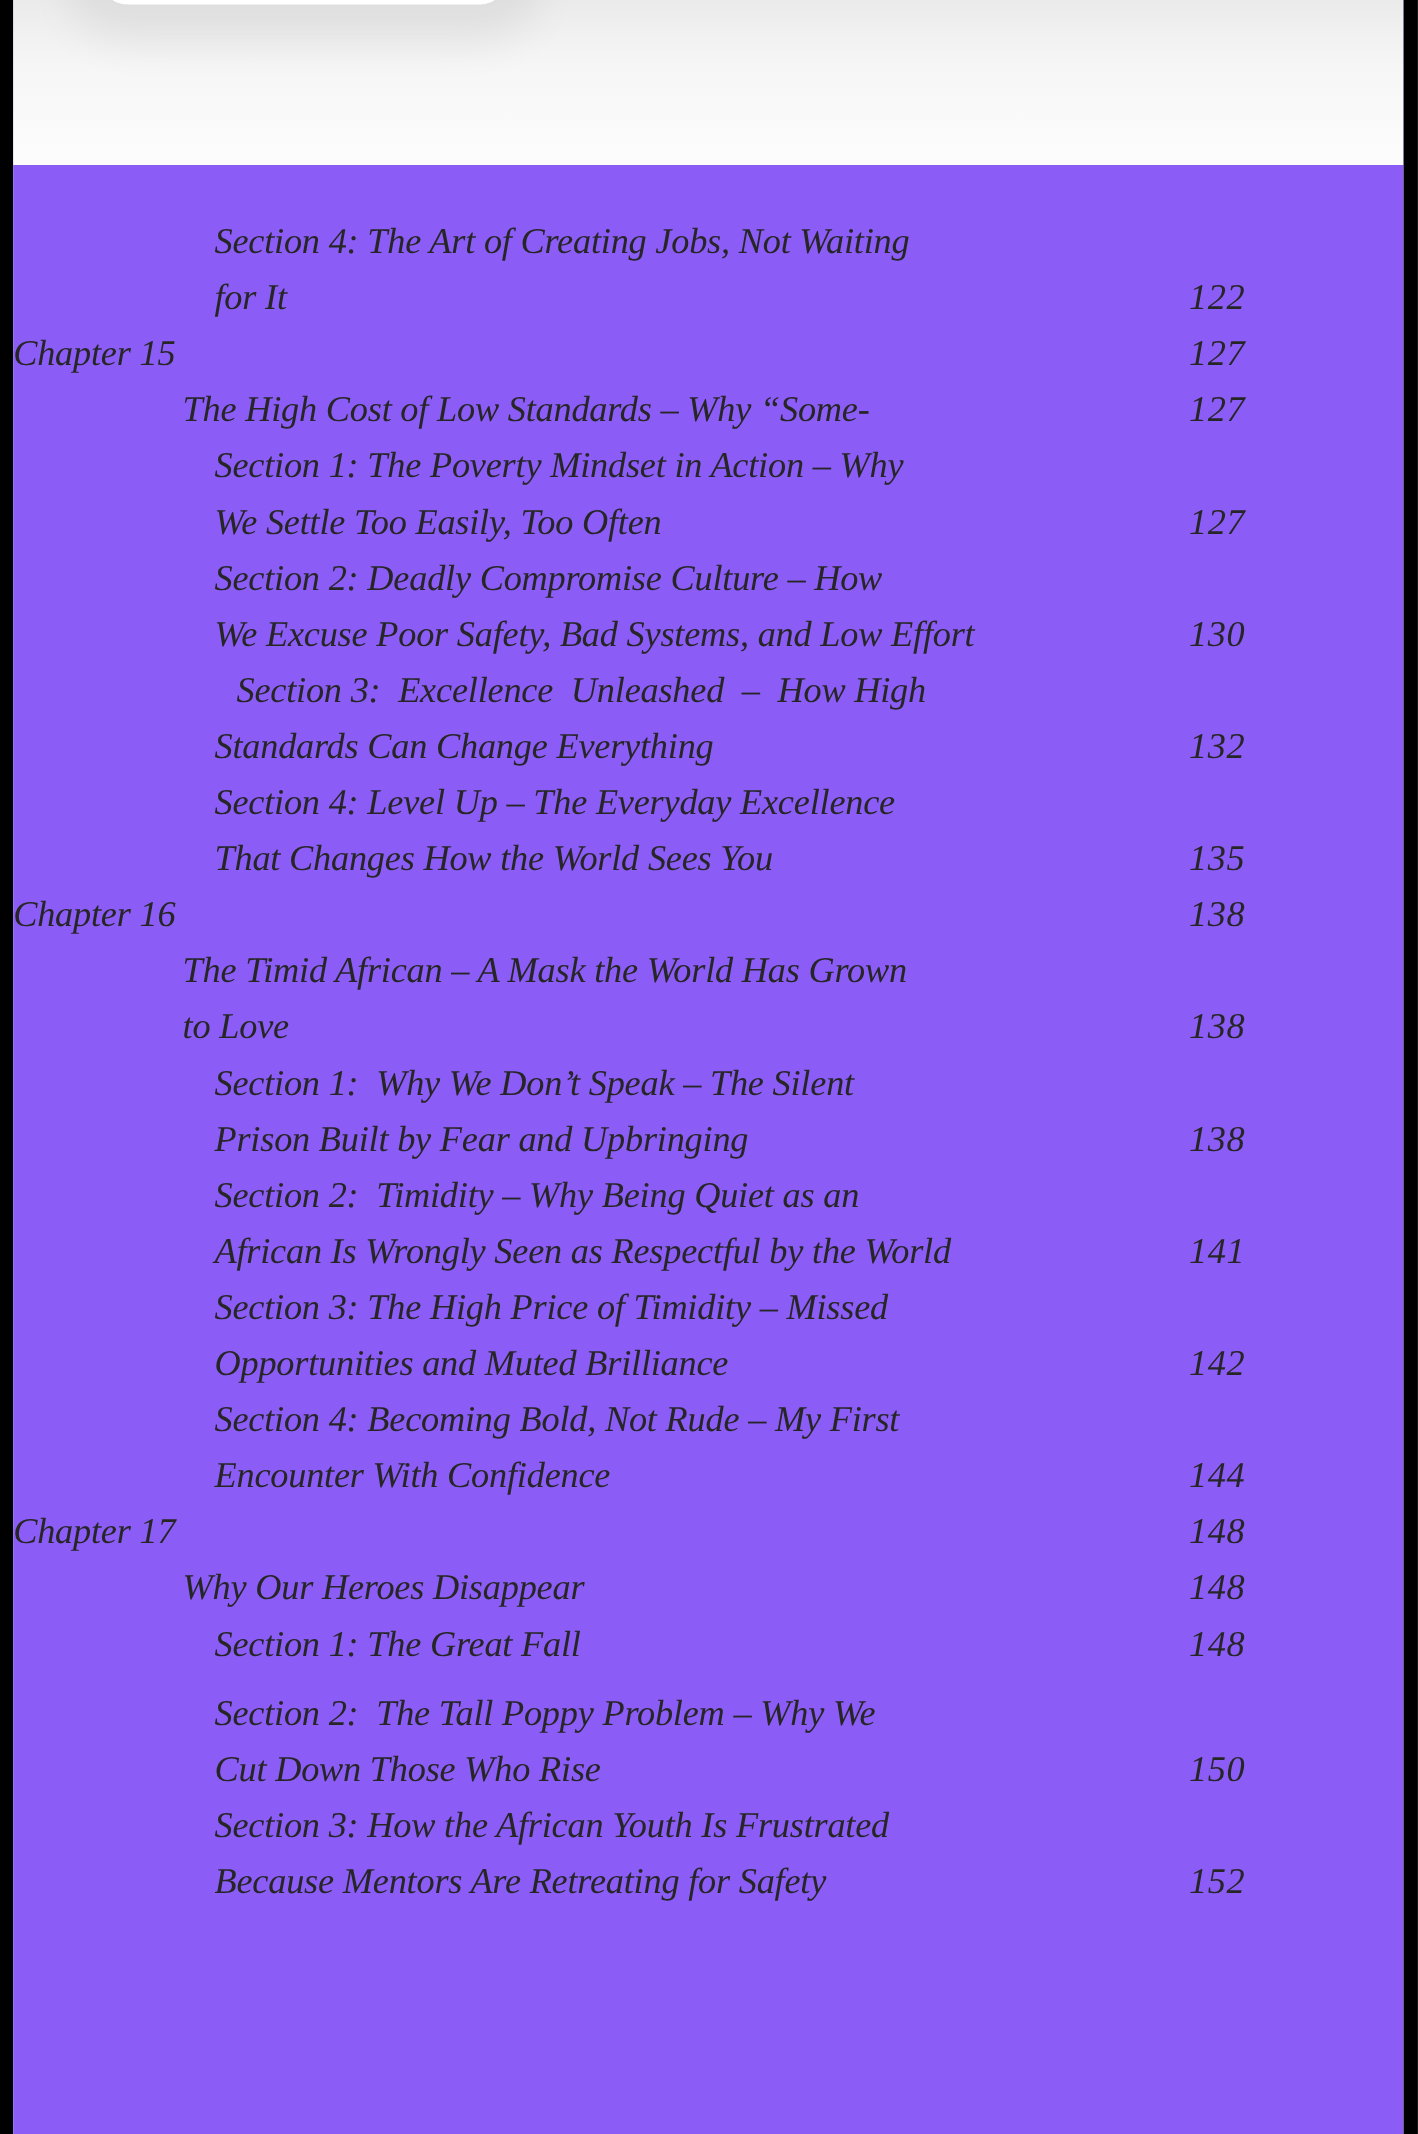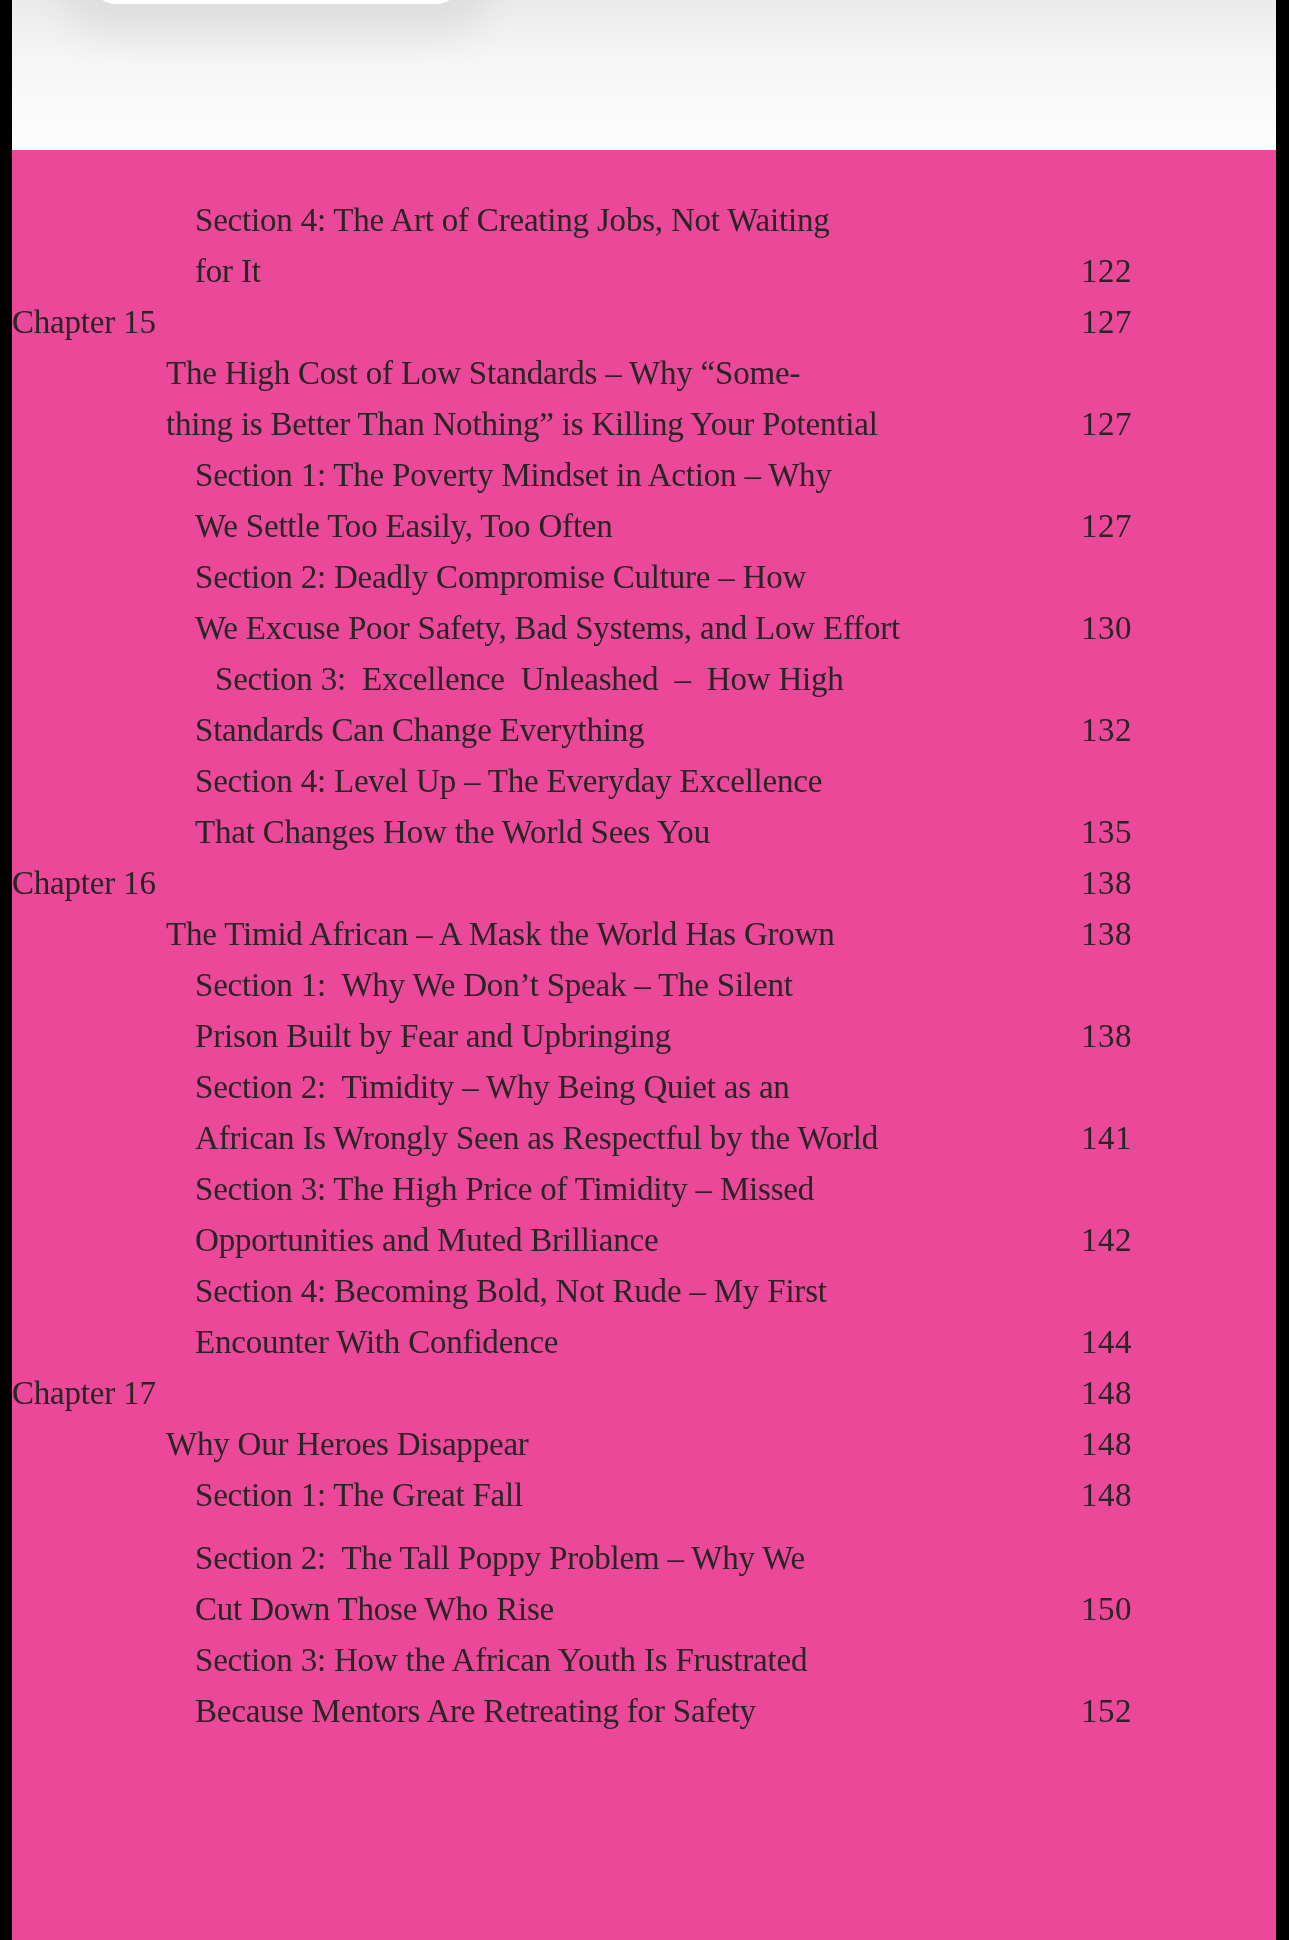--- a/index.html
+++ b/index.html
@@ -24,21 +24,22 @@
   .edge-right {
     position: absolute;
     right: 0; top: 0;
     width: 13px; height: 1940px;
     background: #000;
   }
   .page {
     position: absolute;
     left: 12px; top: 0;
     width: 1264px; height: 1940px;
-    background: #ec4899;
+    background: #8b5cf6;
+    font-style: italic;
   }
   .top-shade {
     position: absolute;
     left: 0; top: 0;
     width: 1264px; height: 150px;
     background: linear-gradient(to bottom, #ebebeb 0%, #f6f6f6 40%, #fdfdfd 100%);
   }
   .top-card {
     position: absolute;
     left: 78px; top: -40px;
@@ -96,21 +97,20 @@
       <div class="page-num">122</div>
     </div>
 
     <div class="entry lvl-chapter">
       <div class="line">Chapter 15</div>
       <div class="page-num">127</div>
     </div>
 
     <div class="entry lvl-title">
       <div class="line">The High Cost of Low Standards – Why “Some-</div>
-      <div class="line">thing is Better Than Nothing” is Killing Your Potential</div>
       <div class="page-num">127</div>
     </div>
 
     <div class="entry lvl-section">
       <div class="line">Section 1: The Poverty Mindset in Action – Why</div>
       <div class="line">We Settle Too Easily, Too Often</div>
       <div class="page-num">127</div>
     </div>
 
     <div class="entry lvl-section">
@@ -131,20 +131,21 @@
       <div class="page-num">135</div>
     </div>
 
     <div class="entry lvl-chapter">
       <div class="line">Chapter 16</div>
       <div class="page-num">138</div>
     </div>
 
     <div class="entry lvl-title">
       <div class="line">The Timid African – A Mask the World Has Grown</div>
+      <div class="line">to Love</div>
       <div class="page-num">138</div>
     </div>
 
     <div class="entry lvl-section">
       <div class="line" style="white-space:pre;">Section 1:  Why We Don’t Speak – The Silent</div>
       <div class="line">Prison Built by Fear and Upbringing</div>
       <div class="page-num">138</div>
     </div>
 
     <div class="entry lvl-section">

